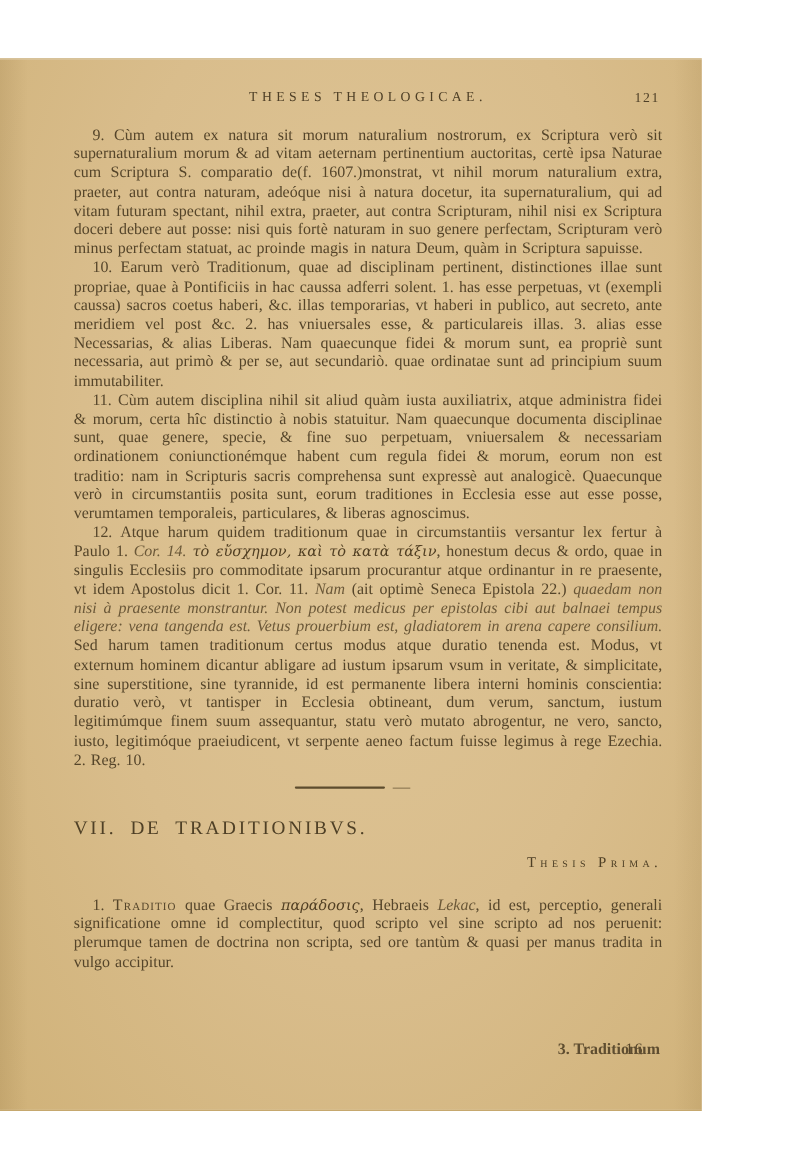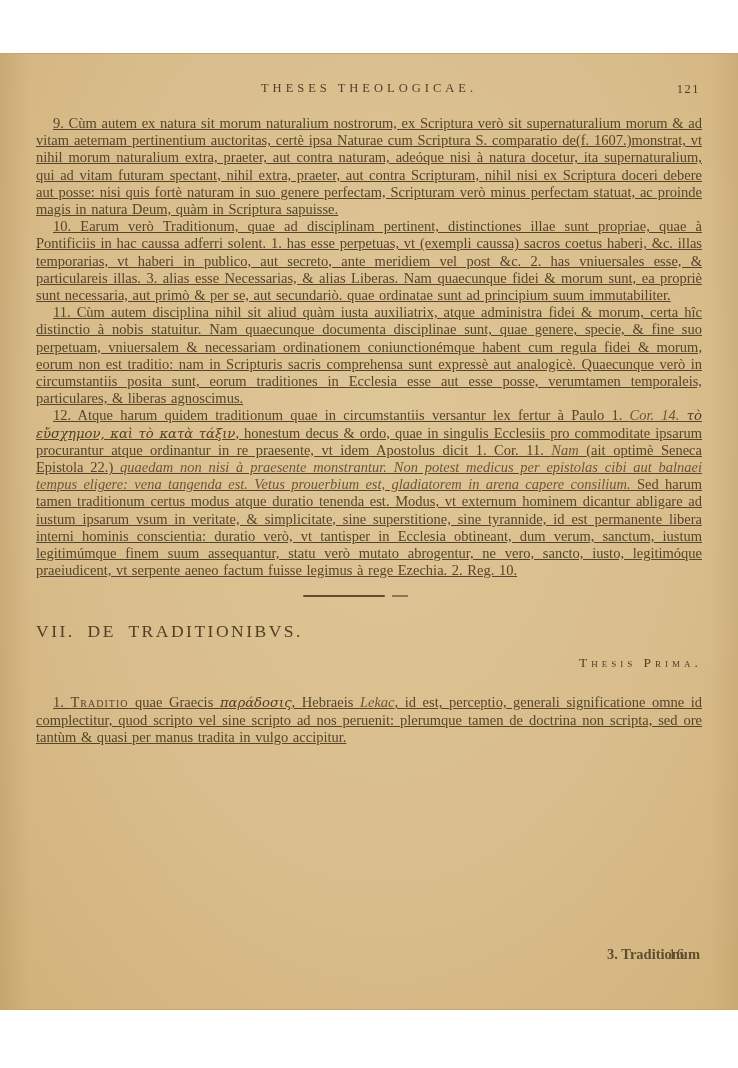--- a/index.html
+++ b/index.html
@@ -5,28 +5,29 @@
   html,body{margin:0;padding:0;}
   body{
     width:738px;height:1068px;
     background:#ffffff;
     font-family:"Liberation Serif","DejaVu Serif",serif;
   }
   .stage{
     position:relative;width:738px;height:1068px;background:#ffffff;overflow:hidden;
   }
   .page{
-    position:absolute;left:0;top:53px;width:738px;height:957px;
+    position:absolute;left:0;top:53px;width:638px;height:957px;
     background:
       linear-gradient(90deg, rgba(130,100,50,0.16) 0%, rgba(130,100,50,0.0) 4%, rgba(130,100,50,0.0) 96%, rgba(130,100,50,0.12) 100%),
       radial-gradient(ellipse at 52% 38%, #dfc697 0%, #d9bd8c 55%, #d0b279 100%);
     border-top:1px solid #c6a86e;
     border-bottom:1px solid #c6a86e;
     box-sizing:border-box;
     color:#55452a;
+    padding-left:31px;
   }
   .content{
     position:relative;
     padding:27px 36px 0 36px;
   }
   .running-head{
     position:relative;
     height:17px;
     margin-bottom:17px;
   }
@@ -40,21 +41,20 @@
     font-size:12.5px;letter-spacing:1.5px;color:#4e3f26;
   }
   .body-text p{
     margin:0;
     font-size:14.5px;
     line-height:17.2px;
     text-align:justify;
     text-indent:17px;
     word-spacing:1px;
     color:#55452a;
-    text-decoration:underline;
   }
   .seg-normal{}
   .seg-italic{font-style:italic;color:#6b5838;}
   .seg-greek{font-family:"DejaVu Serif",serif;font-style:italic;font-size:13.2px;color:#513f23;}
   .seg-smallcaps{font-variant:small-caps;letter-spacing:1px;}
   .divider{
     margin:15px 0 24px 0;
     display:flex;align-items:center;justify-content:center;
     transform:translateX(-14px);
     height:3px;

